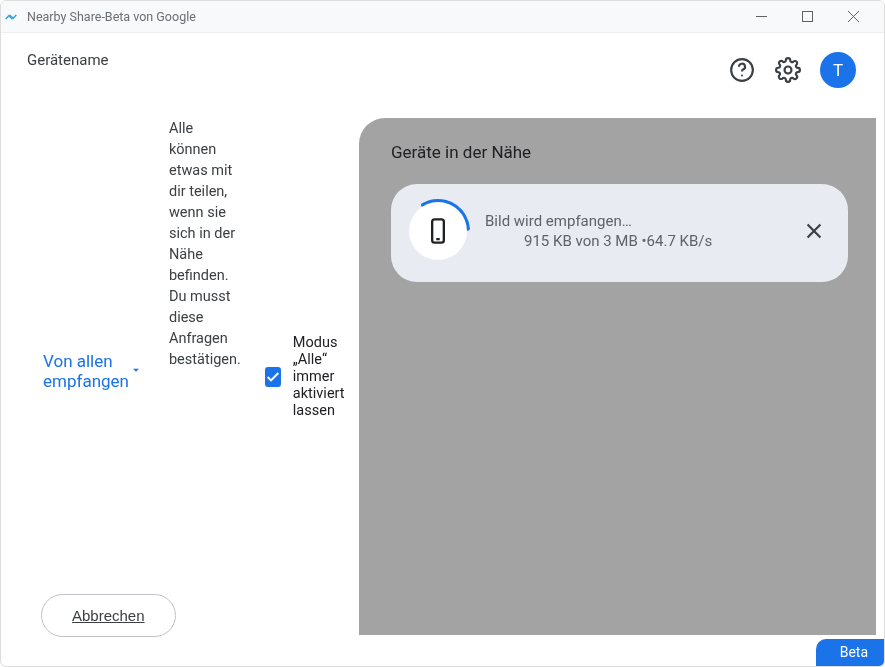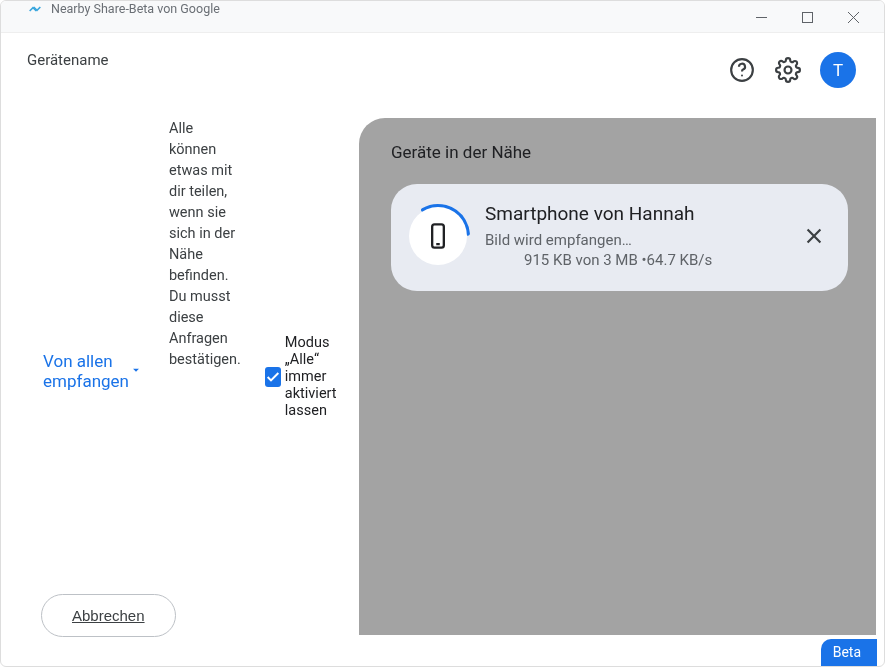--- a/index.html
+++ b/index.html
@@ -11,22 +11,22 @@
     overflow: hidden;
     position: relative;
     border: 1px solid #ddd;
     border-radius: 6px;
   }
 
   
   .titlebar {
     height: 32px;
     display: flex;
-    align-items: flex-start;
-    padding: 0 8px 0 26px;
+    align-items: center;
+    padding: 0 8px 0 2px;
     background: #f8f9fa;
     color: #6a6f75;
     font-size: 12.5px;
     border-bottom: 1px solid #eee;
   }
   .titlebar .app-icon {
     width: 16px; height: 16px;
     margin-right: 8px;
     display: inline-flex; align-items: center; justify-content: center;
     color: #3aa6dd;
@@ -107,21 +107,21 @@
   .sidebar .desc {
     color: #3c4043;
     font-size: 14.5px;
     line-height: 1.45;
     padding: 0 8px 0 16px;
     margin-bottom: 18px;
   }
   .check-row {
     display: flex;
     align-items: center;
-    gap: 4px;
+    gap: 12px;
     padding: 0 8px 0 16px;
     font-size: 14.5px;
     color: #202124;
   }
   .checkbox {
     width: 20px; height: 20px;
     background: #1a73e8;
     border-radius: 3px;
     display: inline-flex; align-items: center; justify-content: center;
     color: #fff;
@@ -196,25 +196,25 @@
     width: 28px; height: 28px;
     display: inline-flex; align-items: center; justify-content: center;
     color: #3c4043;
     cursor: pointer;
     margin-right: 6px;
   }
 
   
   .beta-badge {
     position: absolute;
-    right: 7px; bottom: 0;
+    right: 0; bottom: 0;
     background: #1a73e8;
     color: #fff;
     font-size: 14px;
-    padding: 5px 16px 6px 12px;
+    padding: 5px 16px 6px 24px;
     border-top-left-radius: 10px;
   }
 </style>
 </head>
 <body>
 
 <div class="titlebar">
   <span class="app-icon">
     <svg viewBox="0 0 24 24" width="16" height="16" fill="none" stroke="currentColor" stroke-width="2.4">
       <path d="M4 15 L9 10 L14 15"></path>
@@ -299,21 +299,20 @@
           <circle cx="33" cy="33" r="30" fill="none" stroke="#1a73e8" stroke-width="4" stroke-linecap="round" stroke-dasharray="188.5" stroke-dashoffset="128" transform="rotate(-120 33 33)"></circle>
         </svg>
         <span class="circle">
           <svg viewBox="0 0 24 24" width="28" height="28" fill="none" stroke="currentColor" stroke-width="2">
             <rect x="7" y="2" width="10" height="20" rx="2"></rect>
             <line x1="10.5" y1="19" x2="13.5" y2="19"></line>
           </svg>
         </span>
       </div>
       <div class="info">
-        <div class="dev-name">Smartphone von Hannah</div>
         <div class="status">Bild wird empfangen…</div>
         <div class="progress">915 KB von 3 MB •64.7 KB/s</div>
       </div>
       <span class="close-x">
         <svg viewBox="0 0 24 24" width="22" height="22">
             <path d="M5 5 L19 19 M19 5 L5 19" stroke="currentColor" stroke-width="2.4"></path>
           </svg>
       </span>
     </div>
   </div>

